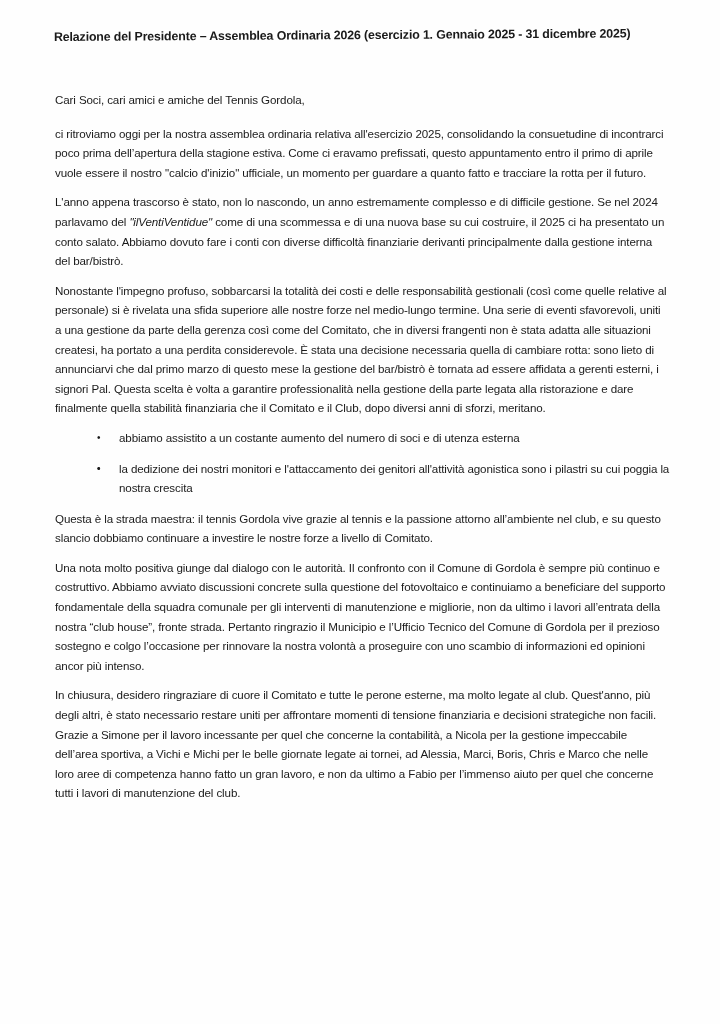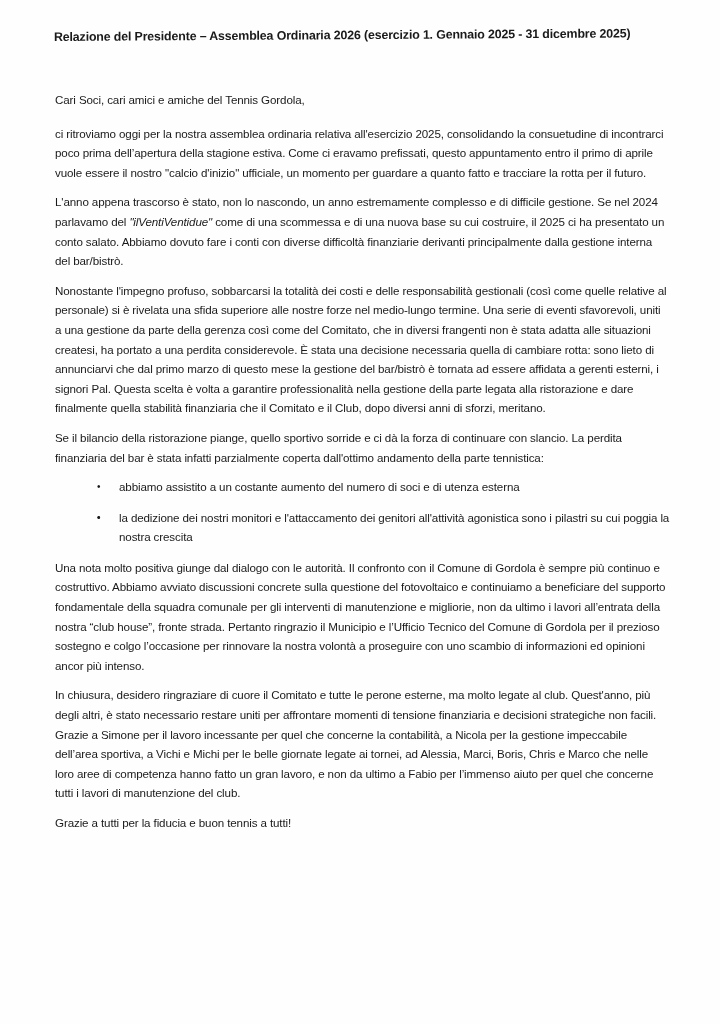--- a/index.html
+++ b/index.html
@@ -58,37 +58,36 @@
 
   <div class="body">
     <p class="salutation">Cari Soci, cari amici e amiche del Tennis Gordola,</p>
 
     <p>ci ritroviamo oggi per la nostra assemblea ordinaria relativa all'esercizio 2025, consolidando la consuetudine di incontrarci poco prima dell’apertura della stagione estiva. Come ci eravamo prefissati, questo appuntamento entro il primo di aprile vuole essere il nostro "calcio d'inizio" ufficiale, un momento per guardare a quanto fatto e tracciare la rotta per il futuro.</p>
 
     <p><span>L'anno appena trascorso è stato, non lo nascondo, un anno estremamente complesso e di difficile gestione. Se nel 2024 parlavamo del </span><em>"ilVentiVentidue"</em><span> come di una scommessa e di una nuova base su cui costruire, il 2025 ci ha presentato un conto salato. Abbiamo dovuto fare i conti con diverse difficoltà finanziarie derivanti principalmente dalla gestione interna del bar/bistrò.</span></p>
 
     <p>Nonostante l'impegno profuso, sobbarcarsi la totalità dei costi e delle responsabilità gestionali (così come quelle relative al personale) si è rivelata una sfida superiore alle nostre forze nel medio-lungo termine. Una serie di eventi sfavorevoli, uniti a una gestione da parte della gerenza così come del Comitato, che in diversi frangenti non è stata adatta alle situazioni createsi, ha portato a una perdita considerevole. È stata una decisione necessaria quella di cambiare rotta: sono lieto di annunciarvi che dal primo marzo di questo mese la gestione del bar/bistrò è tornata ad essere affidata a gerenti esterni, i signori Pal. Questa scelta è volta a garantire professionalità nella gestione della parte legata alla ristorazione e dare finalmente quella stabilità finanziaria che il Comitato e il Club, dopo diversi anni di sforzi, meritano.</p>
 
-    <p>Se il bilancio della ristorazione piange, quello sportivo sorride e ci dà la forza di continuare con slancio. La perdita finanziaria del bar è stata infatti parzialmente coperta dall'ottimo andamento della parte tennistica:</p>
 
     <ul class="bullets">
       <li>
         <span class="bullet">•</span>
         <span>abbiamo assistito a un costante aumento del numero di soci e di utenza esterna</span>
       </li>
       <li>
         <span class="bullet">•</span>
       </li>
       <li>
         <span class="bullet">•</span>
         <span>la dedizione dei nostri monitori e l'attaccamento dei genitori all'attività agonistica sono i pilastri su cui poggia la nostra crescita</span>
       </li>
     </ul>
 
+    <p>Questa è la strada maestra: il tennis Gordola vive grazie al tennis e la passione attorno all’ambiente nel club, e su questo slancio dobbiamo continuare a investire le nostre forze a livello di Comitato.</p>
 
     <p>Una nota molto positiva giunge dal dialogo con le autorità. Il confronto con il Comune di Gordola è sempre più continuo e costruttivo. Abbiamo avviato discussioni concrete sulla questione del fotovoltaico e continuiamo a beneficiare del supporto fondamentale della squadra comunale per gli interventi di manutenzione e migliorie, non da ultimo i lavori all’entrata della nostra “club house”, fronte strada. Pertanto ringrazio il Municipio e l’Ufficio Tecnico del Comune di Gordola per il prezioso sostegno e colgo l’occasione per rinnovare la nostra volontà a proseguire con uno scambio di informazioni ed opinioni ancor più intenso.</p>
 
     <p>In chiusura, desidero ringraziare di cuore il Comitato e tutte le perone esterne, ma molto legate al club. Quest'anno, più degli altri, è stato necessario restare uniti per affrontare momenti di tensione finanziaria e decisioni strategiche non facili. Grazie a Simone per il lavoro incessante per quel che concerne la contabilità, a Nicola per la gestione impeccabile dell’area sportiva, a Vichi e Michi per le belle giornate legate ai tornei, ad Alessia, Marci, Boris, Chris e Marco che nelle loro aree di competenza hanno fatto un gran lavoro, e non da ultimo a Fabio per l’immenso aiuto per quel che concerne tutti i lavori di manutenzione del club.</p>
 
 
-    <p>Grazie a tutti per la fiducia e buon tennis a tutti!</p>
   </div>
 </div>
 
 </body></html>

